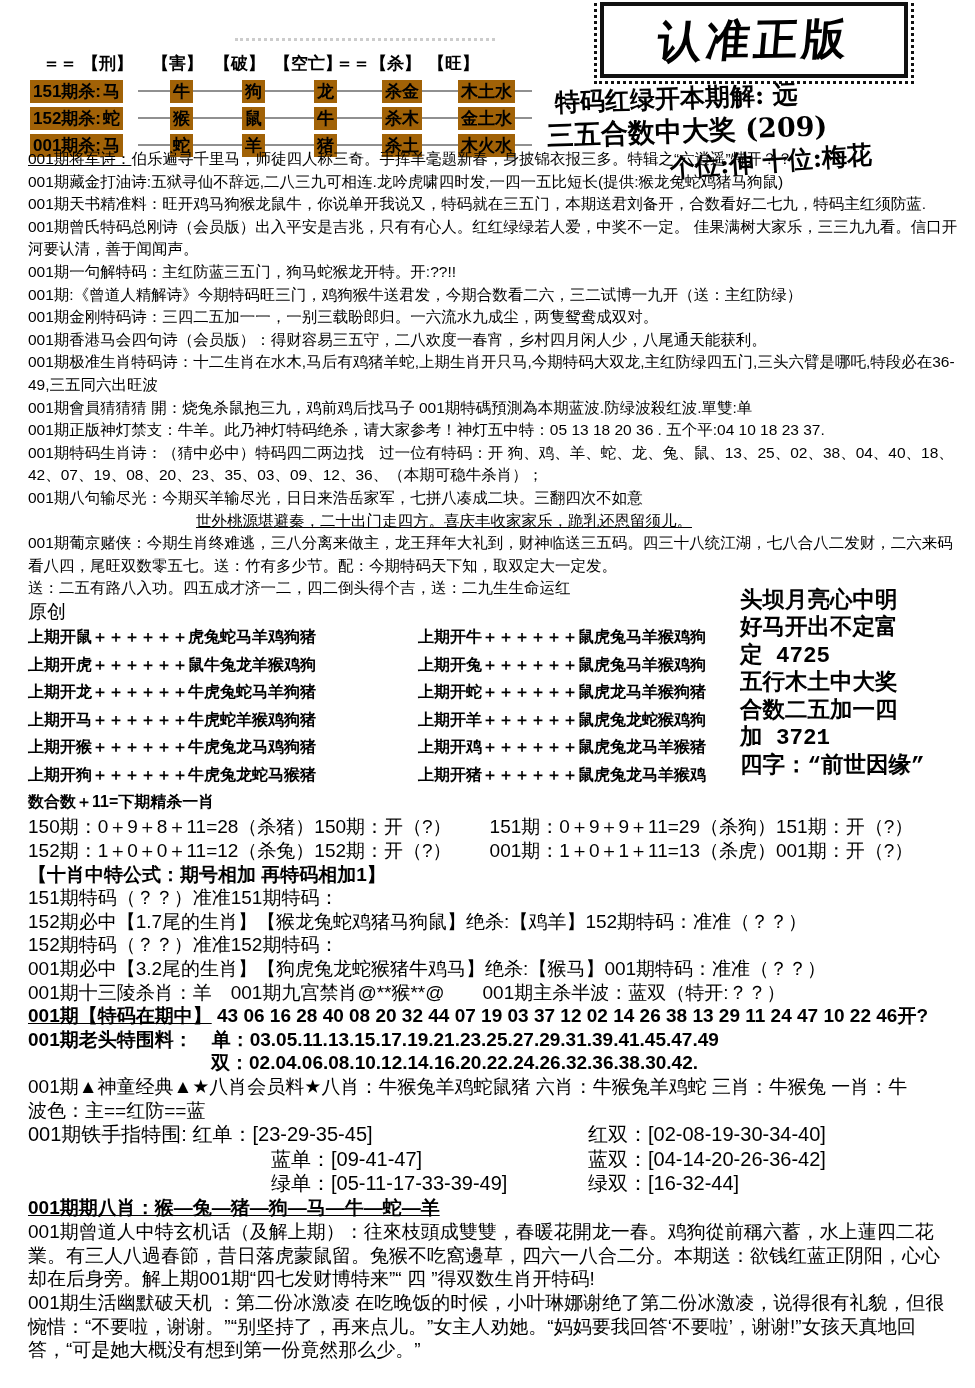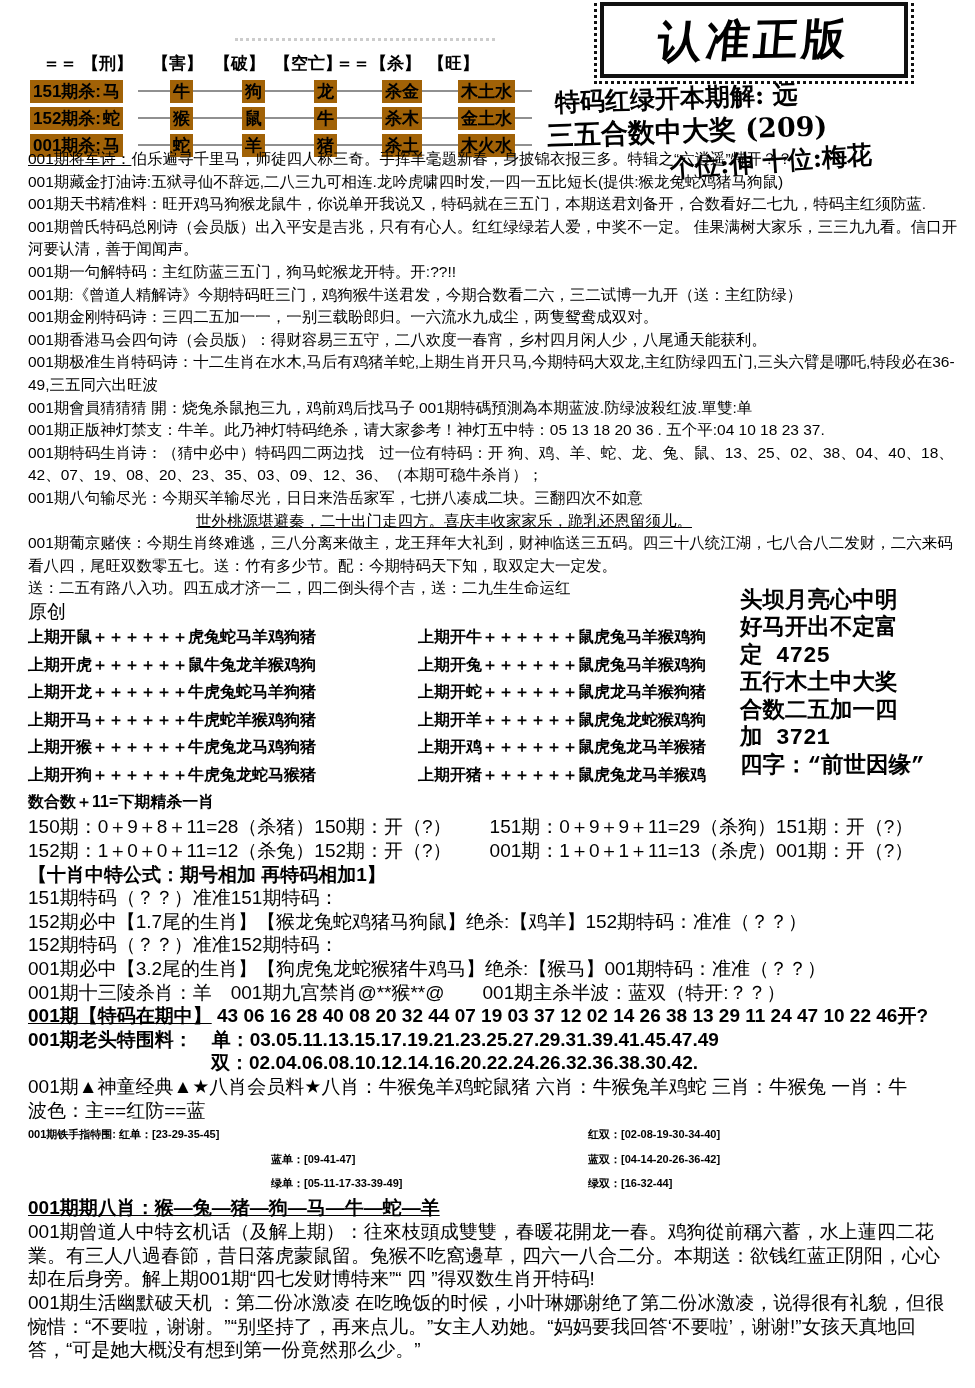--- a/index.html
+++ b/index.html
@@ -48,21 +48,21 @@
   .zfoot{font-size:16px;line-height:27px;font-weight:bold;}
   .bigright{position:absolute;right:0;top:-12px;width:218px;
             font-family:Liberation Mono, monospace;
             font-size:22.5px;line-height:27.5px;font-weight:bold;white-space:nowrap;}
 
   
   .fline{font-size:19px;line-height:23.6px;}
   .numline{font-weight:bold;}
 
   
-  .iron{display:grid;grid-template-columns:560px 1fr;font-size:11px;line-height:24.5px;font-weight:bold;}
+  .iron{display:grid;grid-template-columns:560px 1fr;font-size:20px;line-height:24.5px;font-weight:normal;}
   .iron .l2,.iron .l3{padding-left:243px;}
 
   .uline{text-decoration:underline;}
   .b2wrap{margin-top:1px;}
 </style>
 </head>
 <body>
 
 <div class="page">
 

